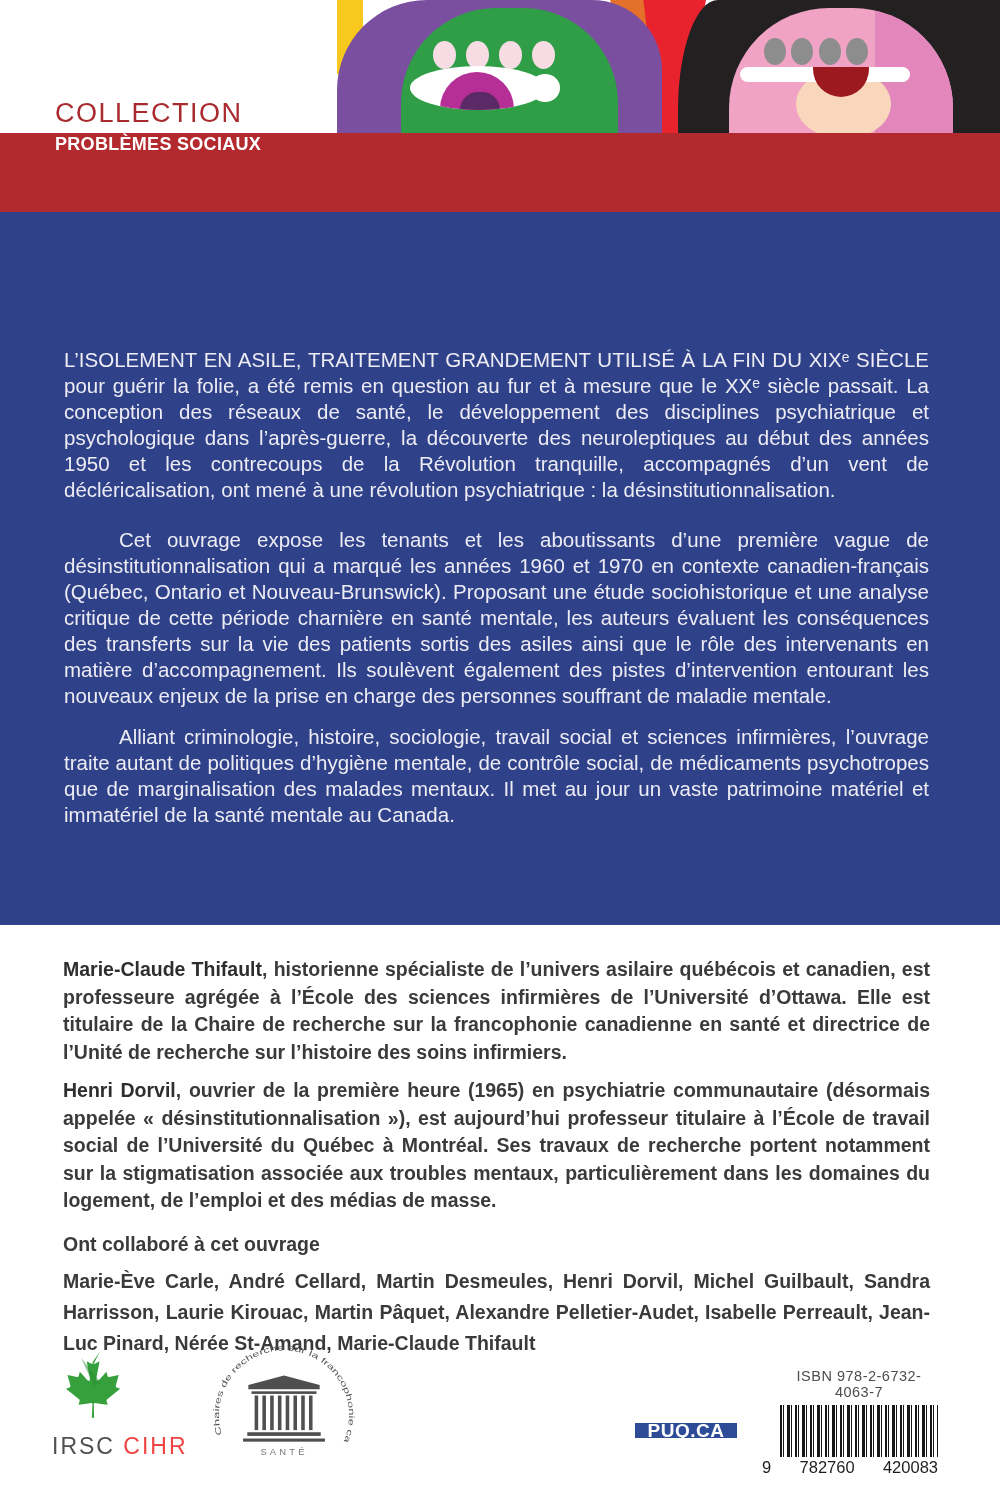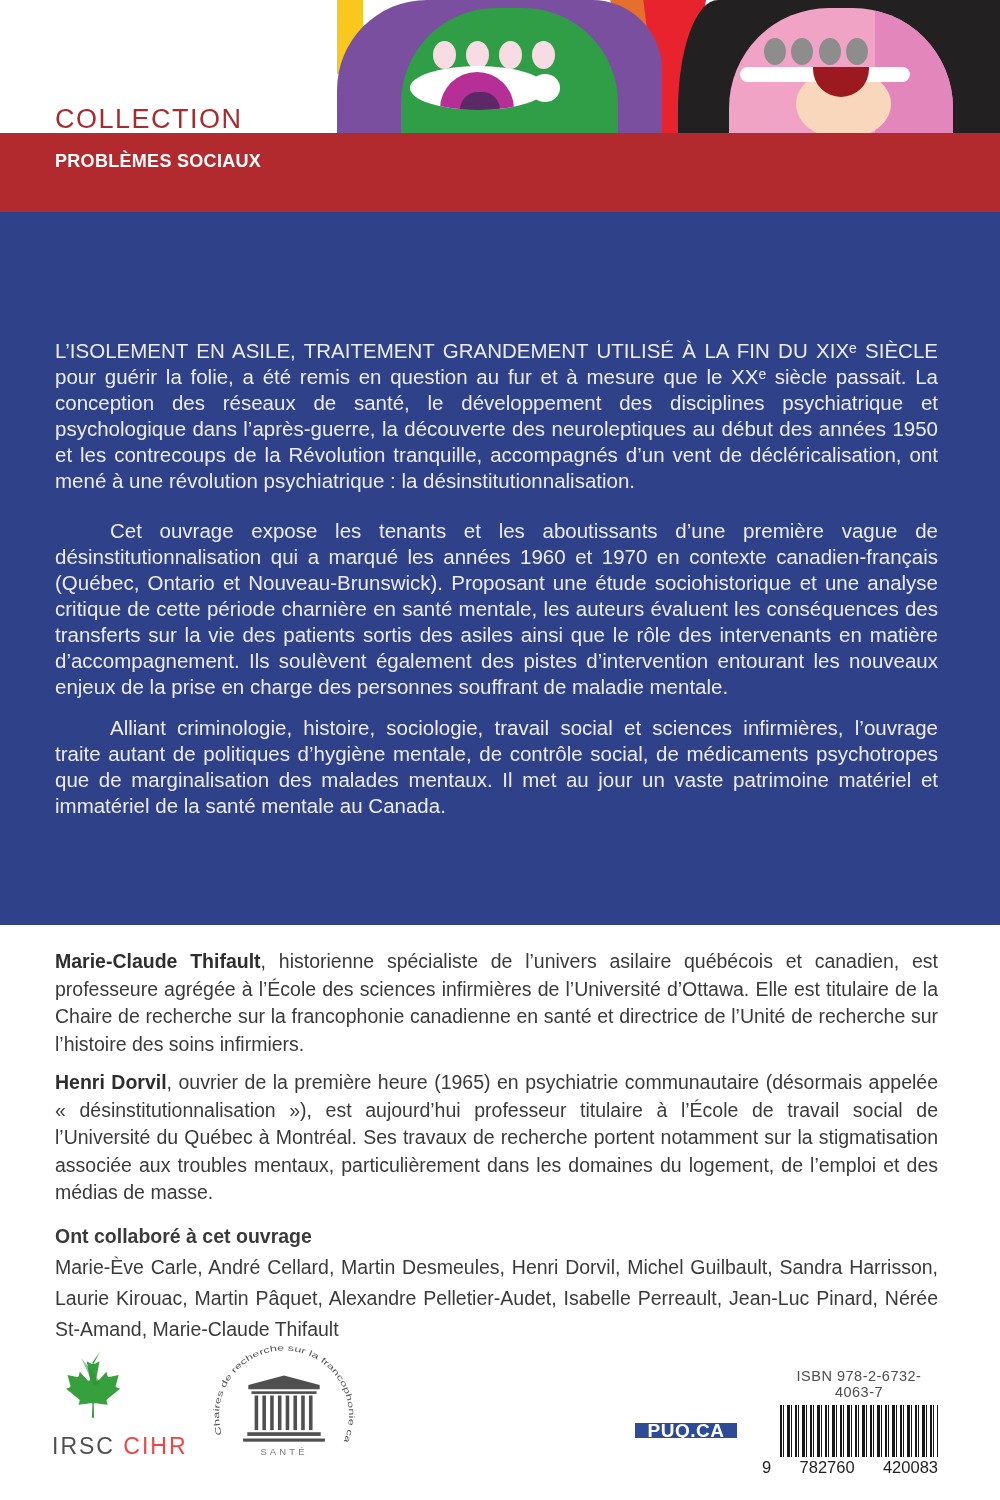--- a/index.html
+++ b/index.html
@@ -35,42 +35,42 @@
              background:var(--artwork-pink_dark,#e286bb);}
   .peach{position:absolute;left:67px;top:61px;width:95px;height:70px;border-radius:50%;
          background:var(--artwork-peach,#f8d7bd);}
   .p-bar{position:absolute;left:11px;top:59px;width:170px;height:15px;background:#fff;border-radius:8px;}
   .mouth{position:absolute;left:84px;top:59px;width:56px;height:30px;
          background:var(--artwork-mouth,#9c1a1f);border-radius:0 0 60px 60px;}
   .p-dot{position:absolute;top:30px;width:22px;height:27px;border-radius:50%;
          background:var(--artwork-gray_dot,#8d8d8d);}
 
   
-  .collection-label{position:absolute;left:55px;top:104px;font-size:27px;letter-spacing:1.5px;
+  .collection-label{position:absolute;left:55px;top:98px;font-size:27px;letter-spacing:1.5px;
                     color:var(--collection_red,#a92b2f);}
   .red-band{position:absolute;left:0;top:133px;width:1000px;height:79px;
-            background:var(--band_red,#b2292e);color:#fff;padding-top:17px;box-sizing:border-box;}
+            background:var(--band_red,#b2292e);color:#fff;box-sizing:border-box;}
   .red-band div{margin-left:55px;font-size:18px;font-weight:bold;letter-spacing:.3px;line-height:23px;}
   .white-box{position:absolute;left:0;top:212px;width:337px;height:95px;background:#fff;}
   .dir-lines{position:absolute;left:55px;top:16px;color:#3c3c3c;font-size:17.5px;line-height:27px;white-space:nowrap;}
   .sc{font-variant:small-caps;font-weight:bold;letter-spacing:.5px;}
 
   
   .blue-panel{position:absolute;left:0;top:212px;width:1000px;height:713px;
               background:var(--bg_blue,#2e4189);box-sizing:border-box;
               padding:126px 62px 0 55px;}
-  .blue-panel p{margin:0;color:var(--body_text,#edecf4);font-size:20.5px;line-height:26px;
+  .blue-panel p{margin:9px;color:var(--body_text,#edecf4);font-size:20.5px;line-height:26px;
                 text-align:justify;}
   .blue-panel p.ind{text-indent:55px;}
   .blue-panel p + p{margin-top:24px;}
   .blue-panel p.last{margin-top:15px;}
 
   
   .authors{position:absolute;left:55px;top:948px;width:883px;color:var(--dark_text,#3a3a3a);}
-  .authors p{margin:0;font-size:19.5px;line-height:27.5px;text-align:justify;}
+  .authors p{margin:8px;font-size:19.5px;line-height:27.5px;text-align:justify;font-weight:bold;}
   .authors .bio+ .bio{margin-top:11px;}
   .authors b{color:#2e2e2e;}
   .contrib-head{font-weight:bold;margin-top:16px !important;}
   .contrib-names{line-height:31px !important;margin-top:2px !important;}
 
   
   .leaf{position:absolute;left:52px;top:1348px;}
   .irsc-text{position:absolute;left:52px;top:1433px;font-size:23px;letter-spacing:2px;white-space:nowrap;}
   .irsc-text .a{color:#4f4f4f;margin-top:12px;} .irsc-text .b{color:#ef4444;}
   .chaire{position:absolute;left:200px;top:1342px;}

